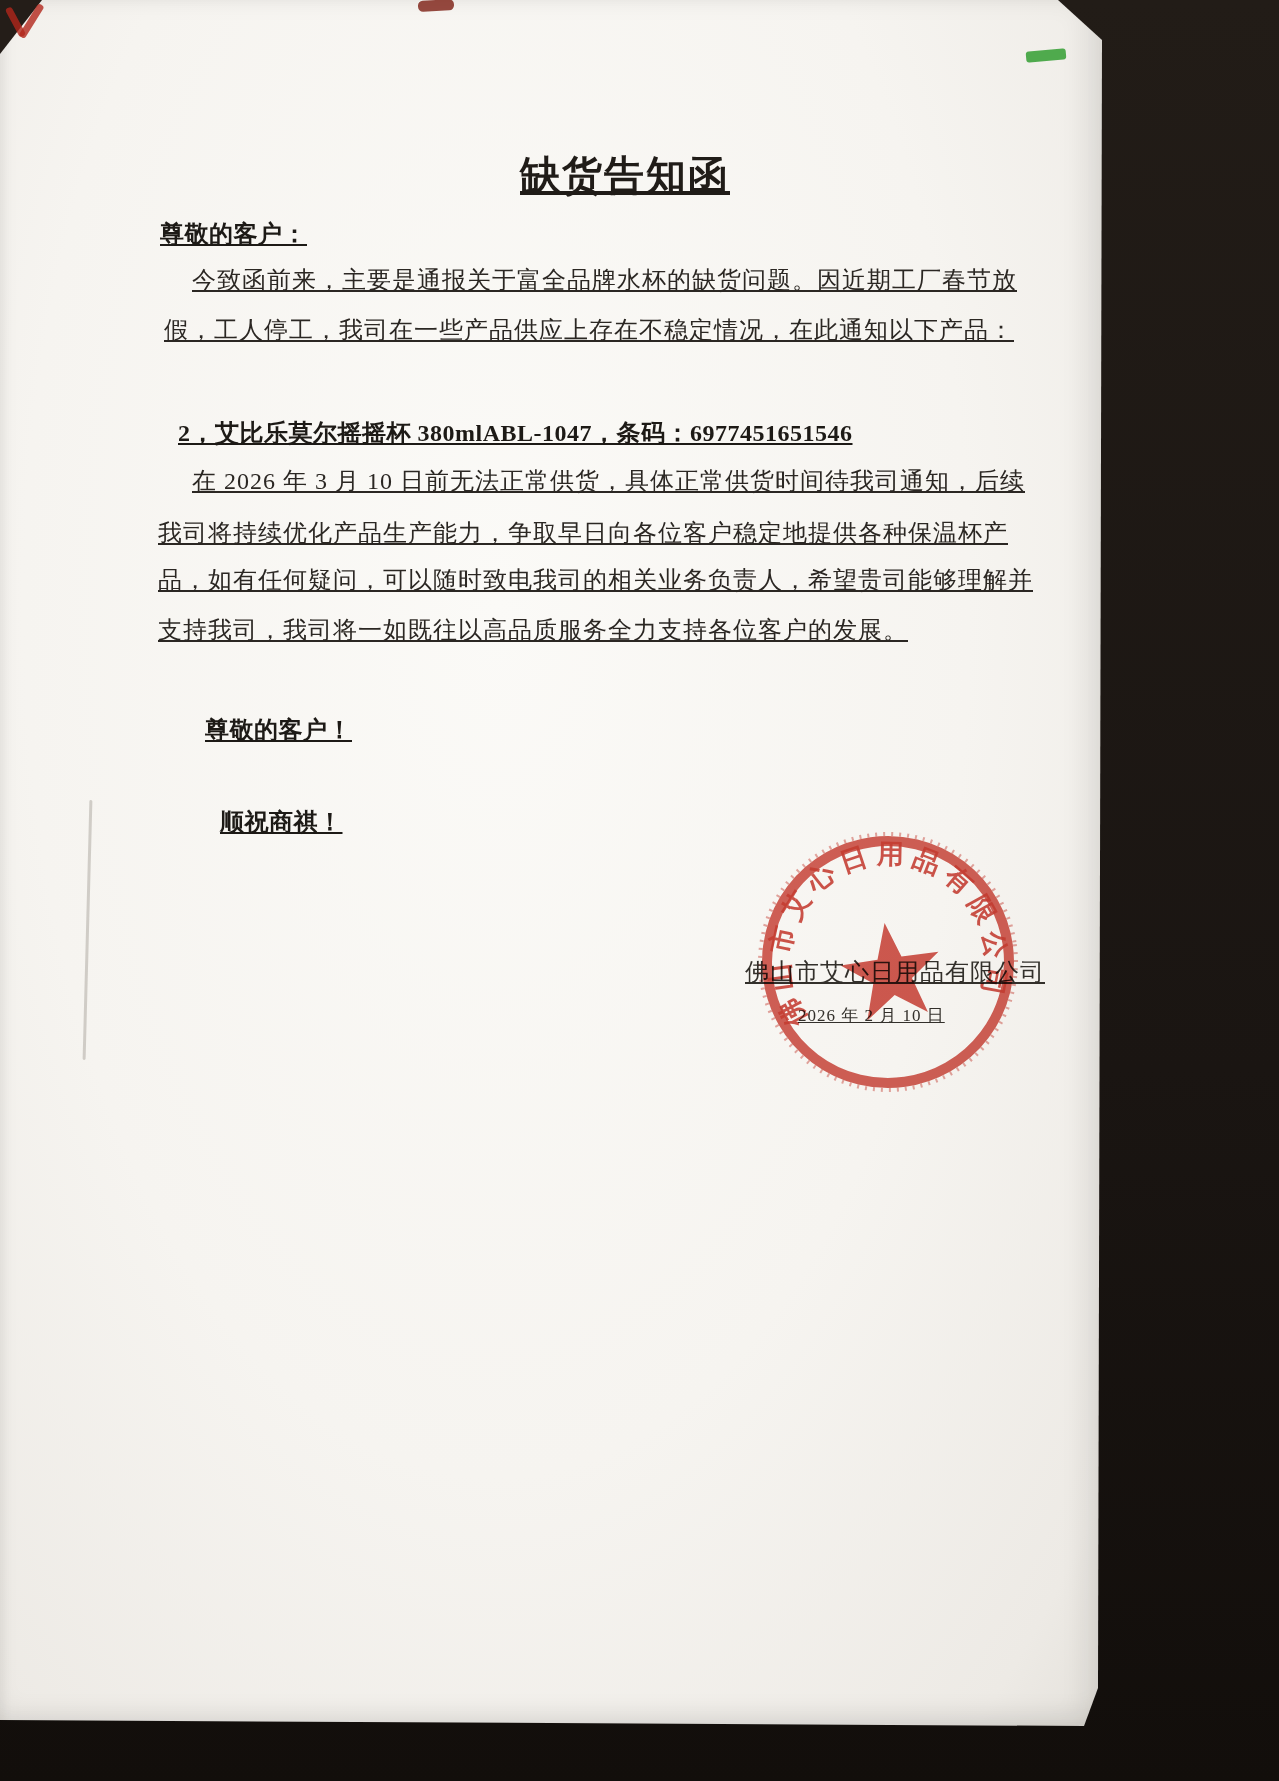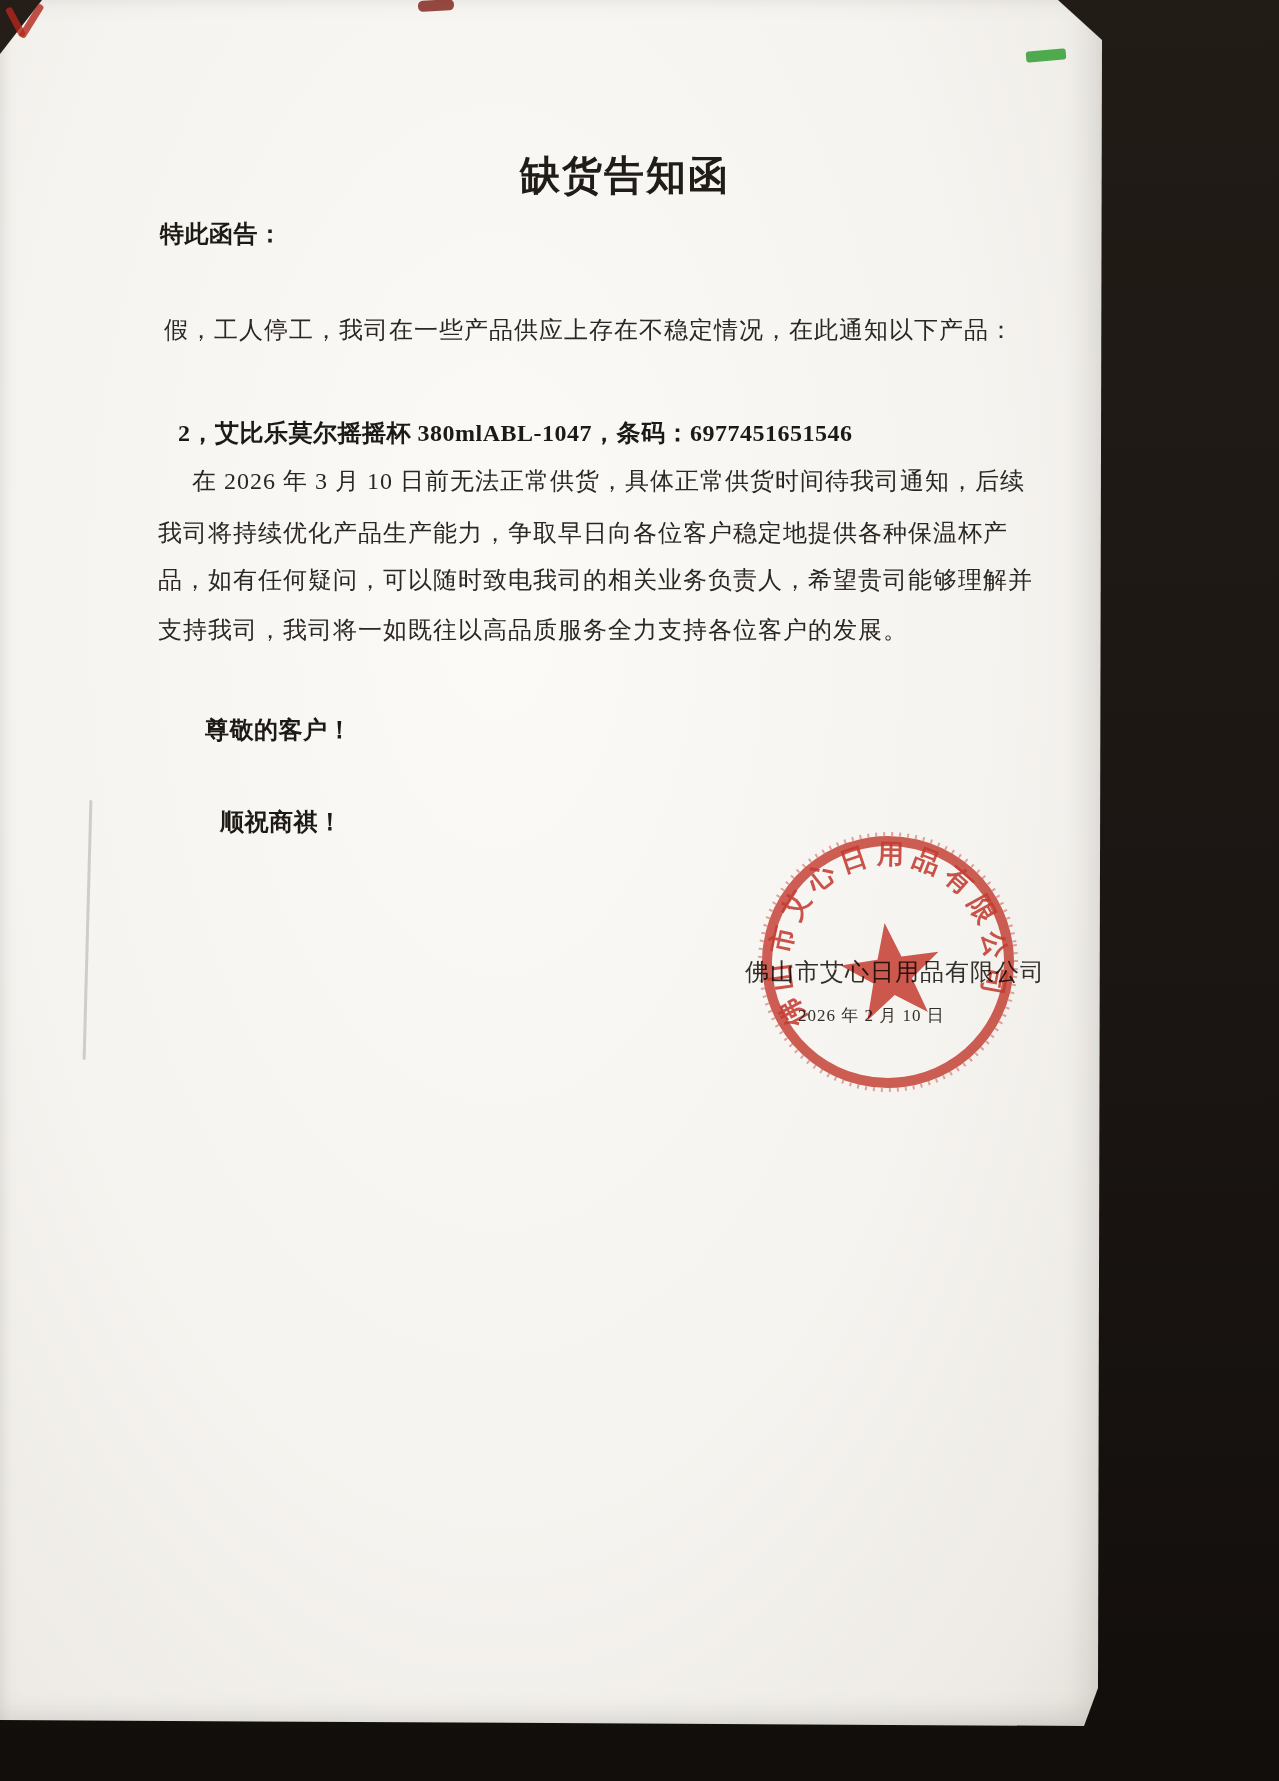--- a/index.html
+++ b/index.html
@@ -7,21 +7,21 @@
     width:1279px;height:1781px;position:relative;overflow:hidden;
     background:linear-gradient(180deg,#221c17 0%,#1a1512 60%,#120e0b 100%);
     font-family:"Liberation Serif","DejaVu Serif",serif;
   }
   .page{
     position:absolute;left:0;top:0;width:1104px;height:1726px;
     background:radial-gradient(ellipse at 45% 35%, #fbfaf7 0%, #f6f4f0 55%, #edeae5 90%, #e4e1db 100%);
     clip-path:polygon(0 0,1058px 0,1102px 40px,1098px 1688px,1084px 1726px,0 1720px);
     box-shadow:inset -20px 0 26px rgba(0,0,0,.07), inset 0 -16px 22px rgba(0,0,0,.06), inset 5px 0 8px rgba(0,0,0,.04);
   }
-  .line{position:absolute;white-space:nowrap;color:#2b2723;}
+  .line{position:absolute;white-space:nowrap;color:#2b2723;text-decoration:underline;}
   .title{font-size:40px;font-weight:bold;letter-spacing:2px;color:#201c18;}
   .body-line{font-size:24px;letter-spacing:1px;}
   .bold-line{font-size:24px;font-weight:bold;letter-spacing:.5px;color:#1d1a16;}
   .sig-line{font-size:24px;letter-spacing:1px;color:#33302b;}
 
   
   .corner-black-tl{position:absolute;left:0;top:0;width:42px;height:54px;background:#241d18;clip-path:polygon(0 0,100% 0,0 100%);}
   .red-scribble{position:absolute;left:6px;top:0;width:48px;height:46px;}
   .red-scribble .b1,.red-scribble .b2{position:absolute;background:#b2271c;opacity:.8;border-radius:3px;}
   .red-scribble .b1{left:6px;top:6px;width:7px;height:32px;transform:rotate(-28deg);}
@@ -35,22 +35,23 @@
   .seal svg{width:100%;height:100%;}
   .seal text{font-family:"Liberation Sans","DejaVu Sans",sans-serif;font-weight:bold;}
 </style>
 </head>
 <body>
 
 <div class="page">
 
   <div class="line title" style="left:520px;top:148px;">缺货告知函</div>
 
-  <div class="line bold-line" style="left:160px;top:218px;">特此函告：</div>
+  <div class="line bold-line" style="left:160px;top:218px;">尊敬的客户：</div>
 
+  <div class="line body-line" style="left:192px;top:264px;">今致函前来，主要是通报关于富全品牌水杯的缺货问题。因近期工厂春节放</div>
   <div class="line body-line" style="left:164px;top:314px;">假，工人停工，我司在一些产品供应上存在不稳定情况，在此通知以下产品：</div>
 
   <div class="line bold-line" style="left:178px;top:417px;">2，艾比乐莫尔摇摇杯 380mlABL-1047，条码：6977451651546</div>
 
   <div class="line body-line" style="left:192px;top:465px;">在 2026 年 3 月 10 日前无法正常供货，具体正常供货时间待我司通知，后续</div>
   <div class="line body-line" style="left:158px;top:517px;">我司将持续优化产品生产能力，争取早日向各位客户稳定地提供各种保温杯产</div>
   <div class="line body-line" style="left:158px;top:564px;">品，如有任何疑问，可以随时致电我司的相关业务负责人，希望贵司能够理解并</div>
   <div class="line body-line" style="left:158px;top:614px;text-align:center;">支持我司，我司将一如既往以高品质服务全力支持各位客户的发展。</div>
 
   <div class="line bold-line" style="left:205px;top:714px;">尊敬的客户！</div>

